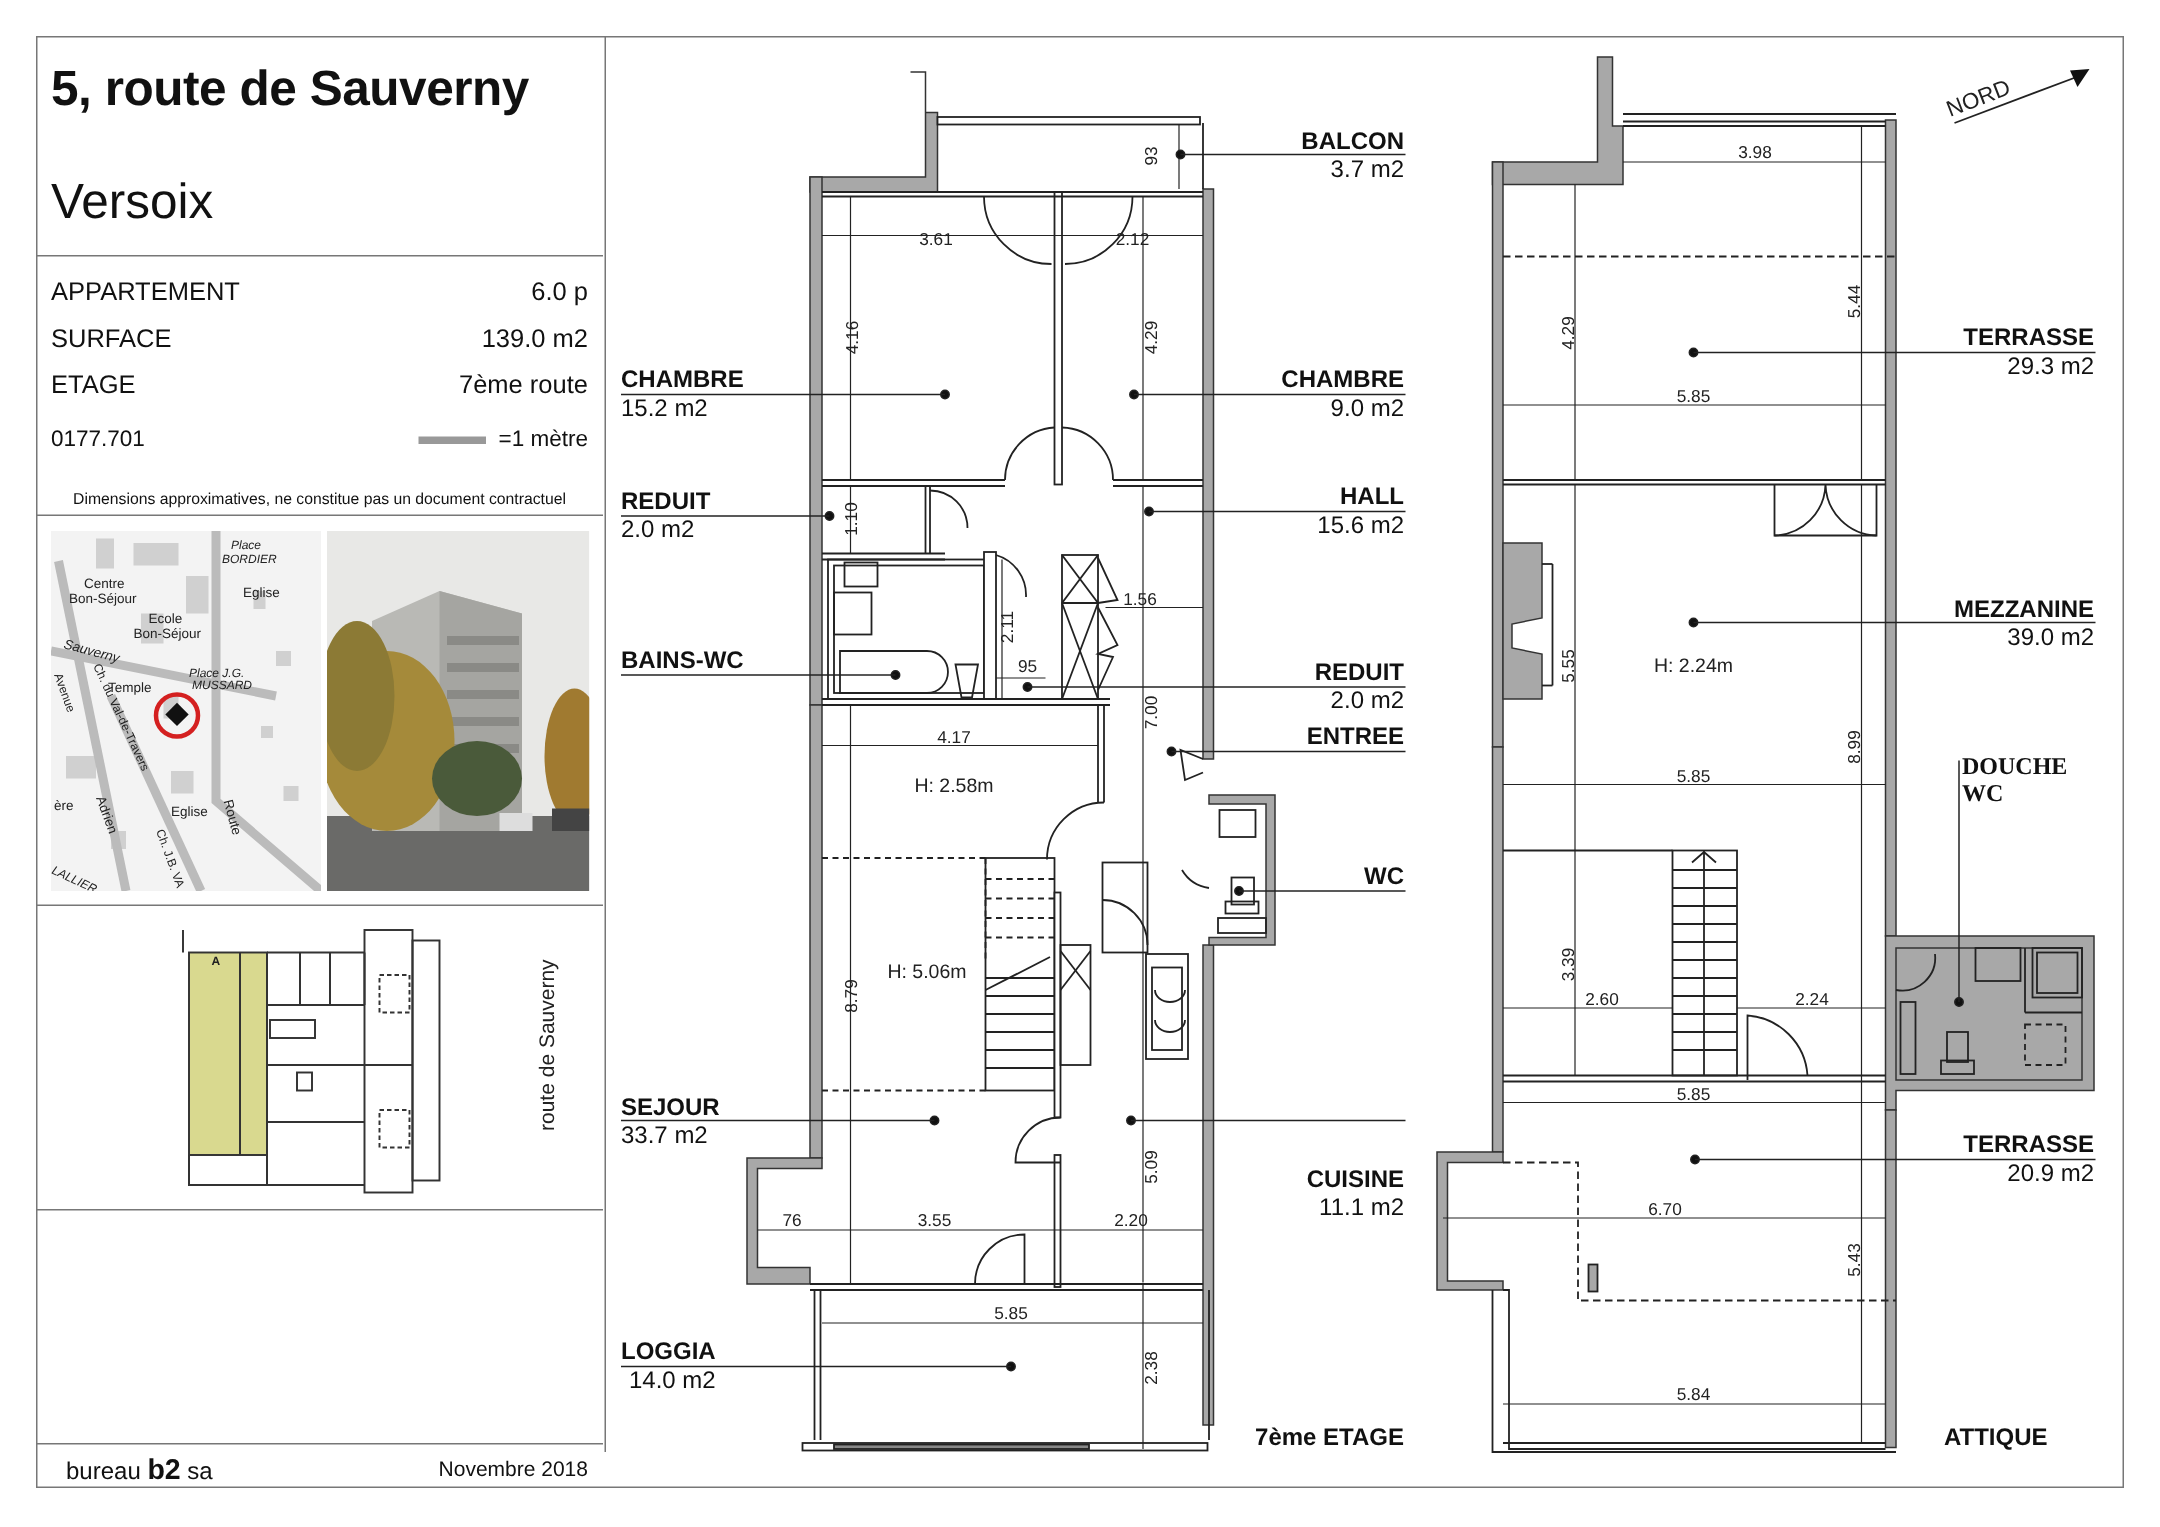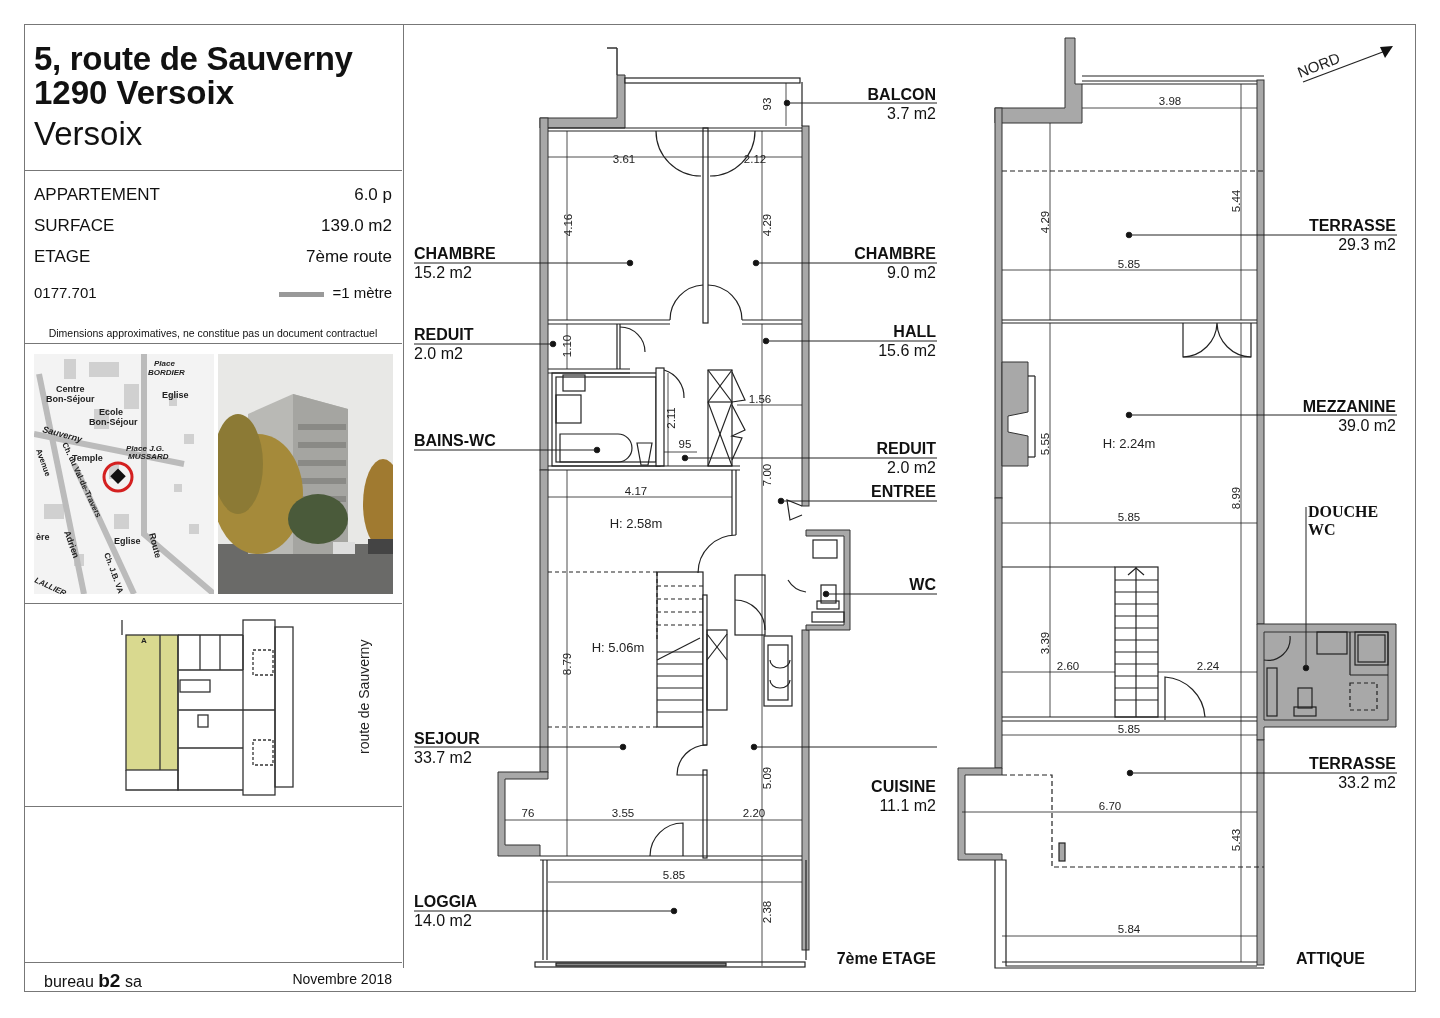--- a/index.html
+++ b/index.html
@@ -7,41 +7,40 @@
   .frame{position:absolute;left:24px;top:24px;width:1392px;height:968px;border:1.5px solid #777;box-sizing:border-box;}
   .sidebar{position:absolute;left:24px;top:24px;width:380px;height:944px;border-right:1.5px solid #777;box-sizing:border-box;}
   .sec{position:absolute;left:0;width:378px;border-bottom:1.5px solid #777;box-sizing:border-box;}
   .title1{position:absolute;left:10px;top:18px;font-weight:bold;font-size:33px;line-height:33px;letter-spacing:-0.3px;}
   .title2{position:absolute;left:10px;top:52px;font-weight:bold;font-size:33px;line-height:33px;}
   .title3{position:absolute;left:10px;top:93px;font-size:33px;line-height:33px;}
   .row{position:absolute;left:10px;right:10px;font-size:17px;display:flex;justify-content:space-between;}
   .row.small{font-size:15px;}
   .disclaimer{position:absolute;left:0;right:0;top:302px;text-align:center;font-size:10.5px;}
   .scalebar{display:inline-block;width:45px;height:5px;background:#999;vertical-align:middle;margin-right:8px;}
-  .map{position:absolute;left:10px;top:330px;width:180px;height:240px;background:#3b82f6;overflow:hidden;font-weight:bold;}
+  .map{position:absolute;left:10px;top:330px;width:180px;height:240px;background:#3b82f6;overflow:hidden;}
   .photo{position:absolute;left:194px;top:330px;width:175px;height:240px;overflow:hidden;}
   .footer{position:absolute;left:0;top:938px;width:378px;height:28px;border-top:1.5px solid #777;}
   .footer .left{position:absolute;left:20px;top:7px;font-size:16px;}
   .footer .left b{font-size:19px;}
   .footer .right{position:absolute;right:10px;top:8px;font-size:14px;}
   .lbl{position:absolute;font-size:16px;line-height:19px;}
   .lbl .n{font-weight:bold;}
   .lbl.r{text-align:right;}
   .plan-title{position:absolute;font-weight:bold;font-size:16px;}
   svg text{font-family:"Liberation Sans",sans-serif;}
 </style>
 </head>
 <body>
 
 <div class="frame"></div>
 
 <div class="sidebar">
   <div class="sec" style="top:0;height:147px;">
     <div class="title1">5, route de Sauverny</div>
-    <div class="title2">1290 Versoix</div>
     <div class="title3">Versoix</div>
   </div>
   <div class="sec" style="top:147px;height:173px;">
     <div class="row" style="top:14px;">
       <span>APPARTEMENT</span>
         <span>6.0 p</span>
     </div>
     <div class="row" style="top:45px;">
       <span>SURFACE</span>
         <span>139.0 m2</span>
@@ -379,21 +378,21 @@
     <div class="n">WC</div>
   </div>
 <div class="lbl" style="left:414px;top:729px;">
     <div class="n">SEJOUR</div>
     <div>33.7 m2</div>
   </div>
 <div class="lbl r" style="left:836px;top:729px;width:100px;margin-top:48px;">
     <div class="n">CUISINE</div>
     <div>11.1 m2</div>
   </div>
-<div class="lbl" style="left:414px;top:892px;">
+<div class="lbl" style="left:414px;top:892px;text-align:right;">
     <div class="n">LOGGIA</div>
     <div>14.0 m2</div>
   </div>
 <div class="plan-title" style="left:820px;top:950px;width:116px;text-align:right;">7ème ETAGE</div>
 
 <svg style="position:absolute;left:944px;top:24px;" width="470" height="968" viewBox="944 24 470 968">
   <g fill="#a8a8a8" stroke="#333" stroke-width="1">
     <path d="M1065 38 L1075 38 L1075 84 L1082 84 L1082 123 L995 123 L995 108 L1065 108 Z"></path>
     <rect x="995" y="108" width="7" height="390"></rect>
     <rect x="995" y="498" width="7" height="270"></rect>
@@ -514,15 +513,15 @@
 <div class="lbl r" style="left:1256px;top:397px;width:140px;">
     <div class="n">MEZZANINE</div>
     <div>39.0 m2</div>
   </div>
 <div class="lbl" style="left:1308px;top:503px;line-height:18px;font-family:Liberation Serif, serif;">
     <div class="n">DOUCHE</div>
     <div class="n">WC</div>
   </div>
 <div class="lbl r" style="left:1256px;top:754px;width:140px;">
     <div class="n">TERRASSE</div>
-    <div>33.2 m2</div>
+    <div>20.9 m2</div>
   </div>
 <div class="plan-title" style="left:1296px;top:950px;width:100px;text-align:left;">ATTIQUE</div>
 
 </body></html>

